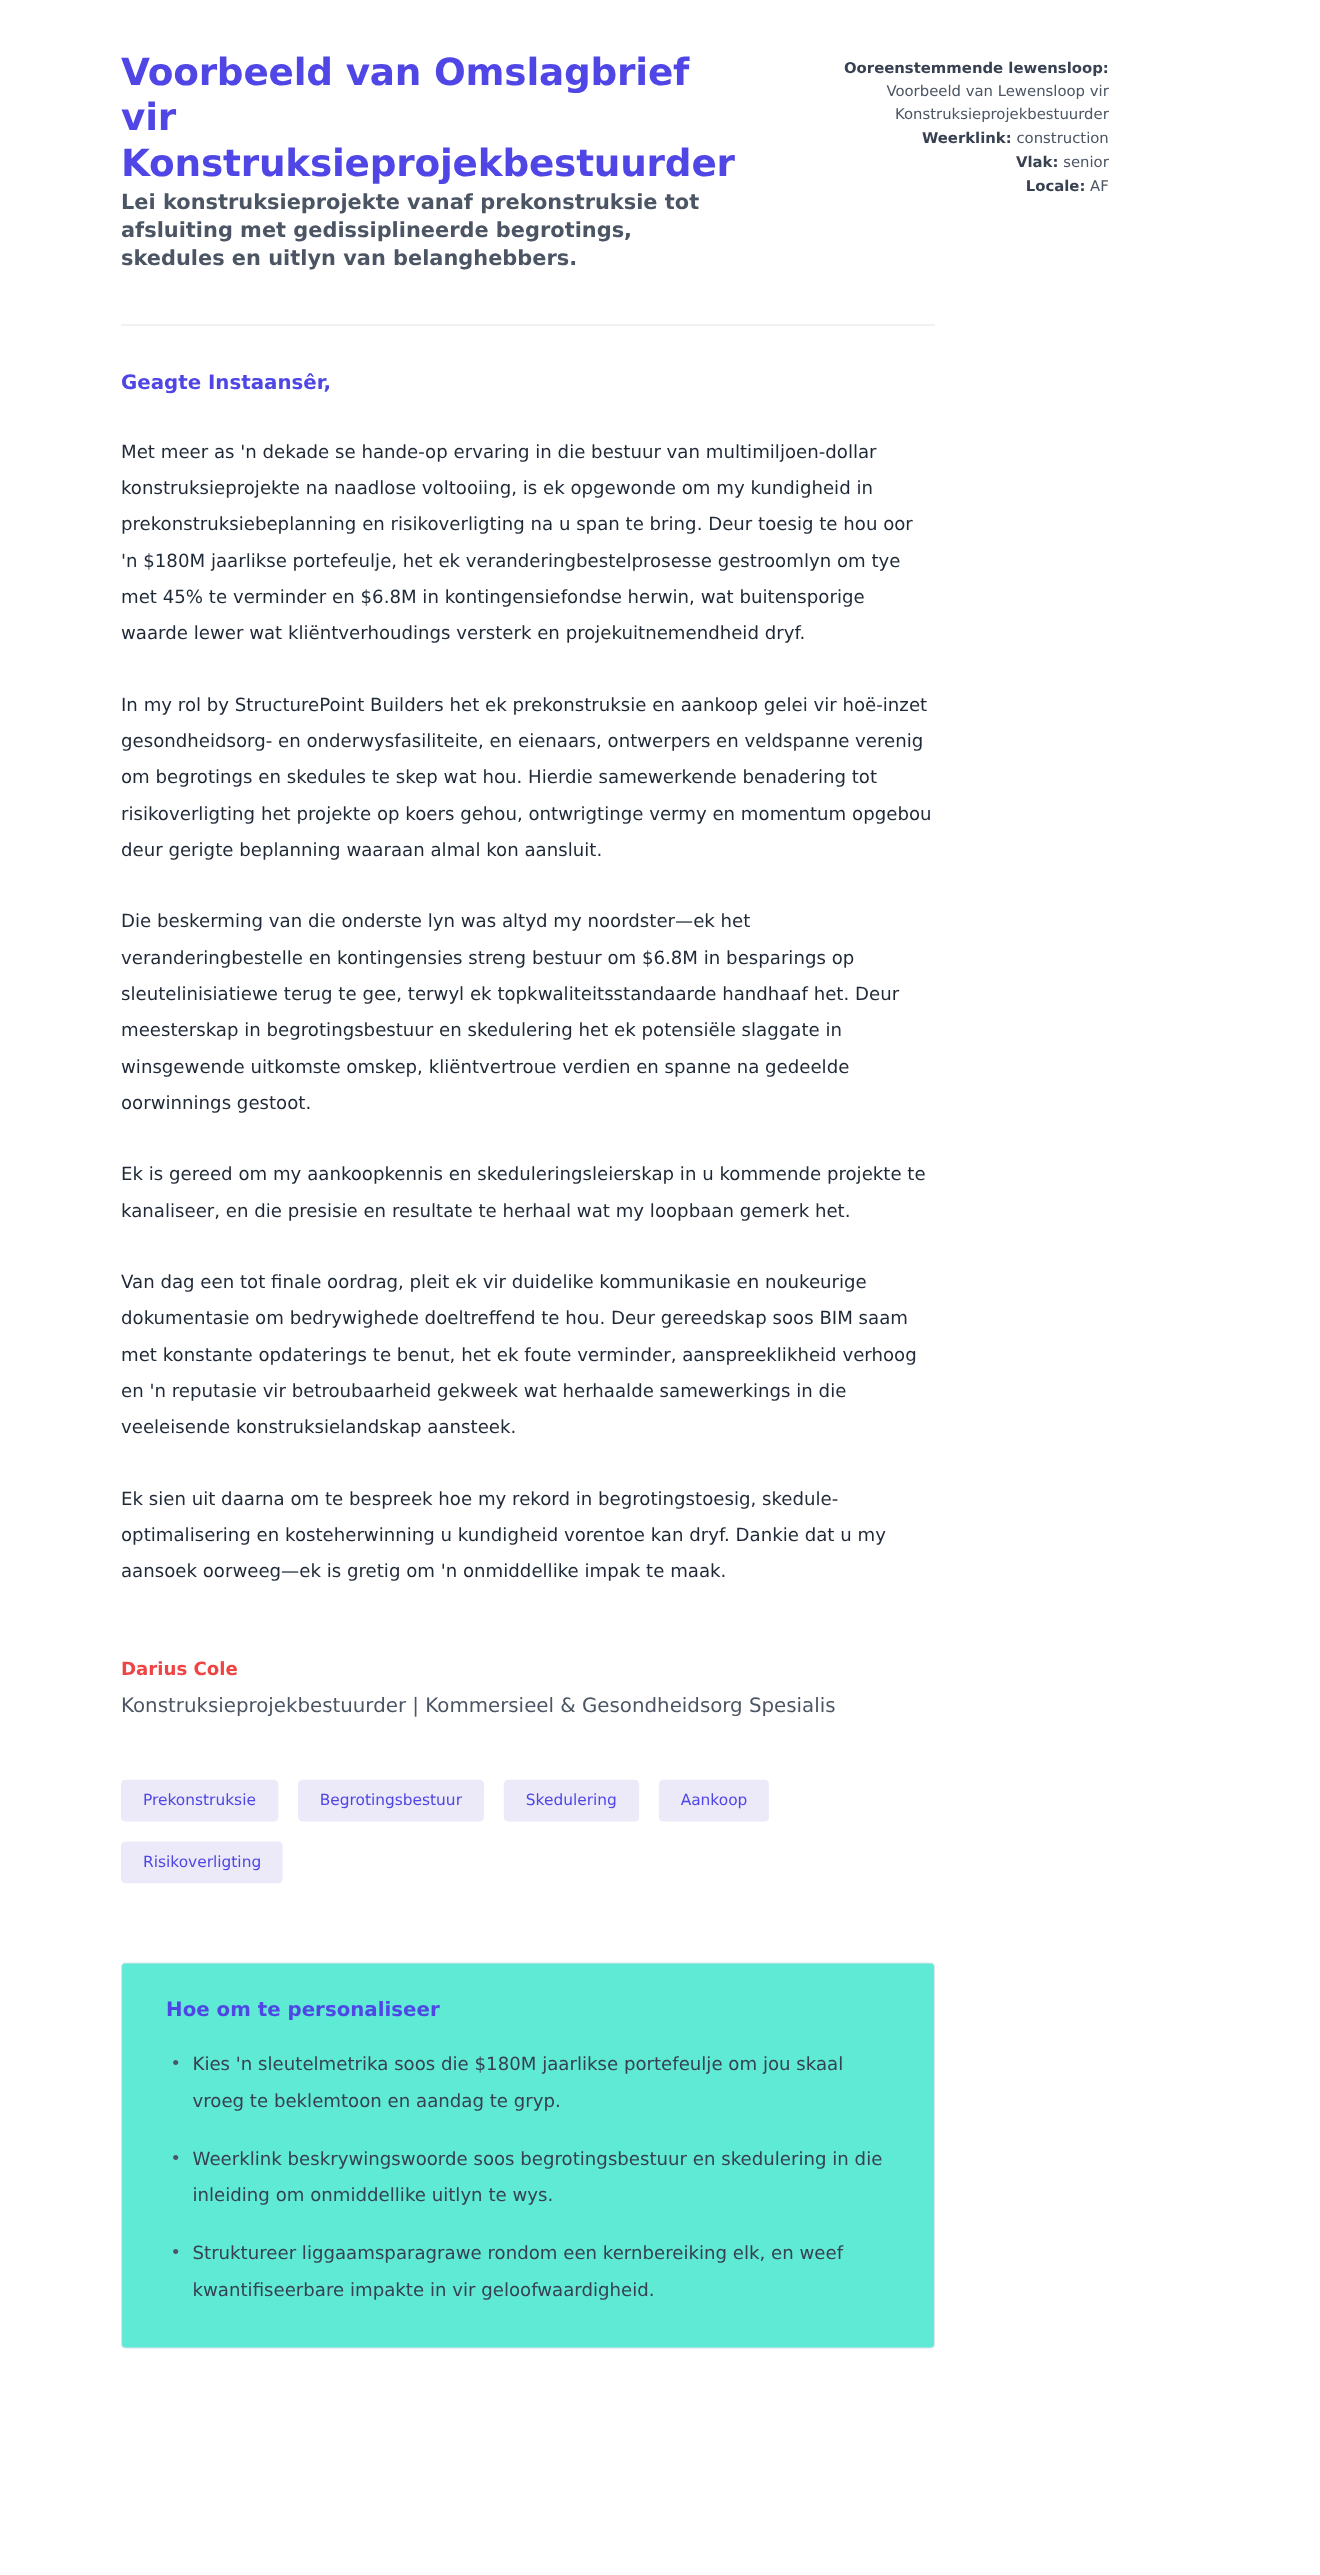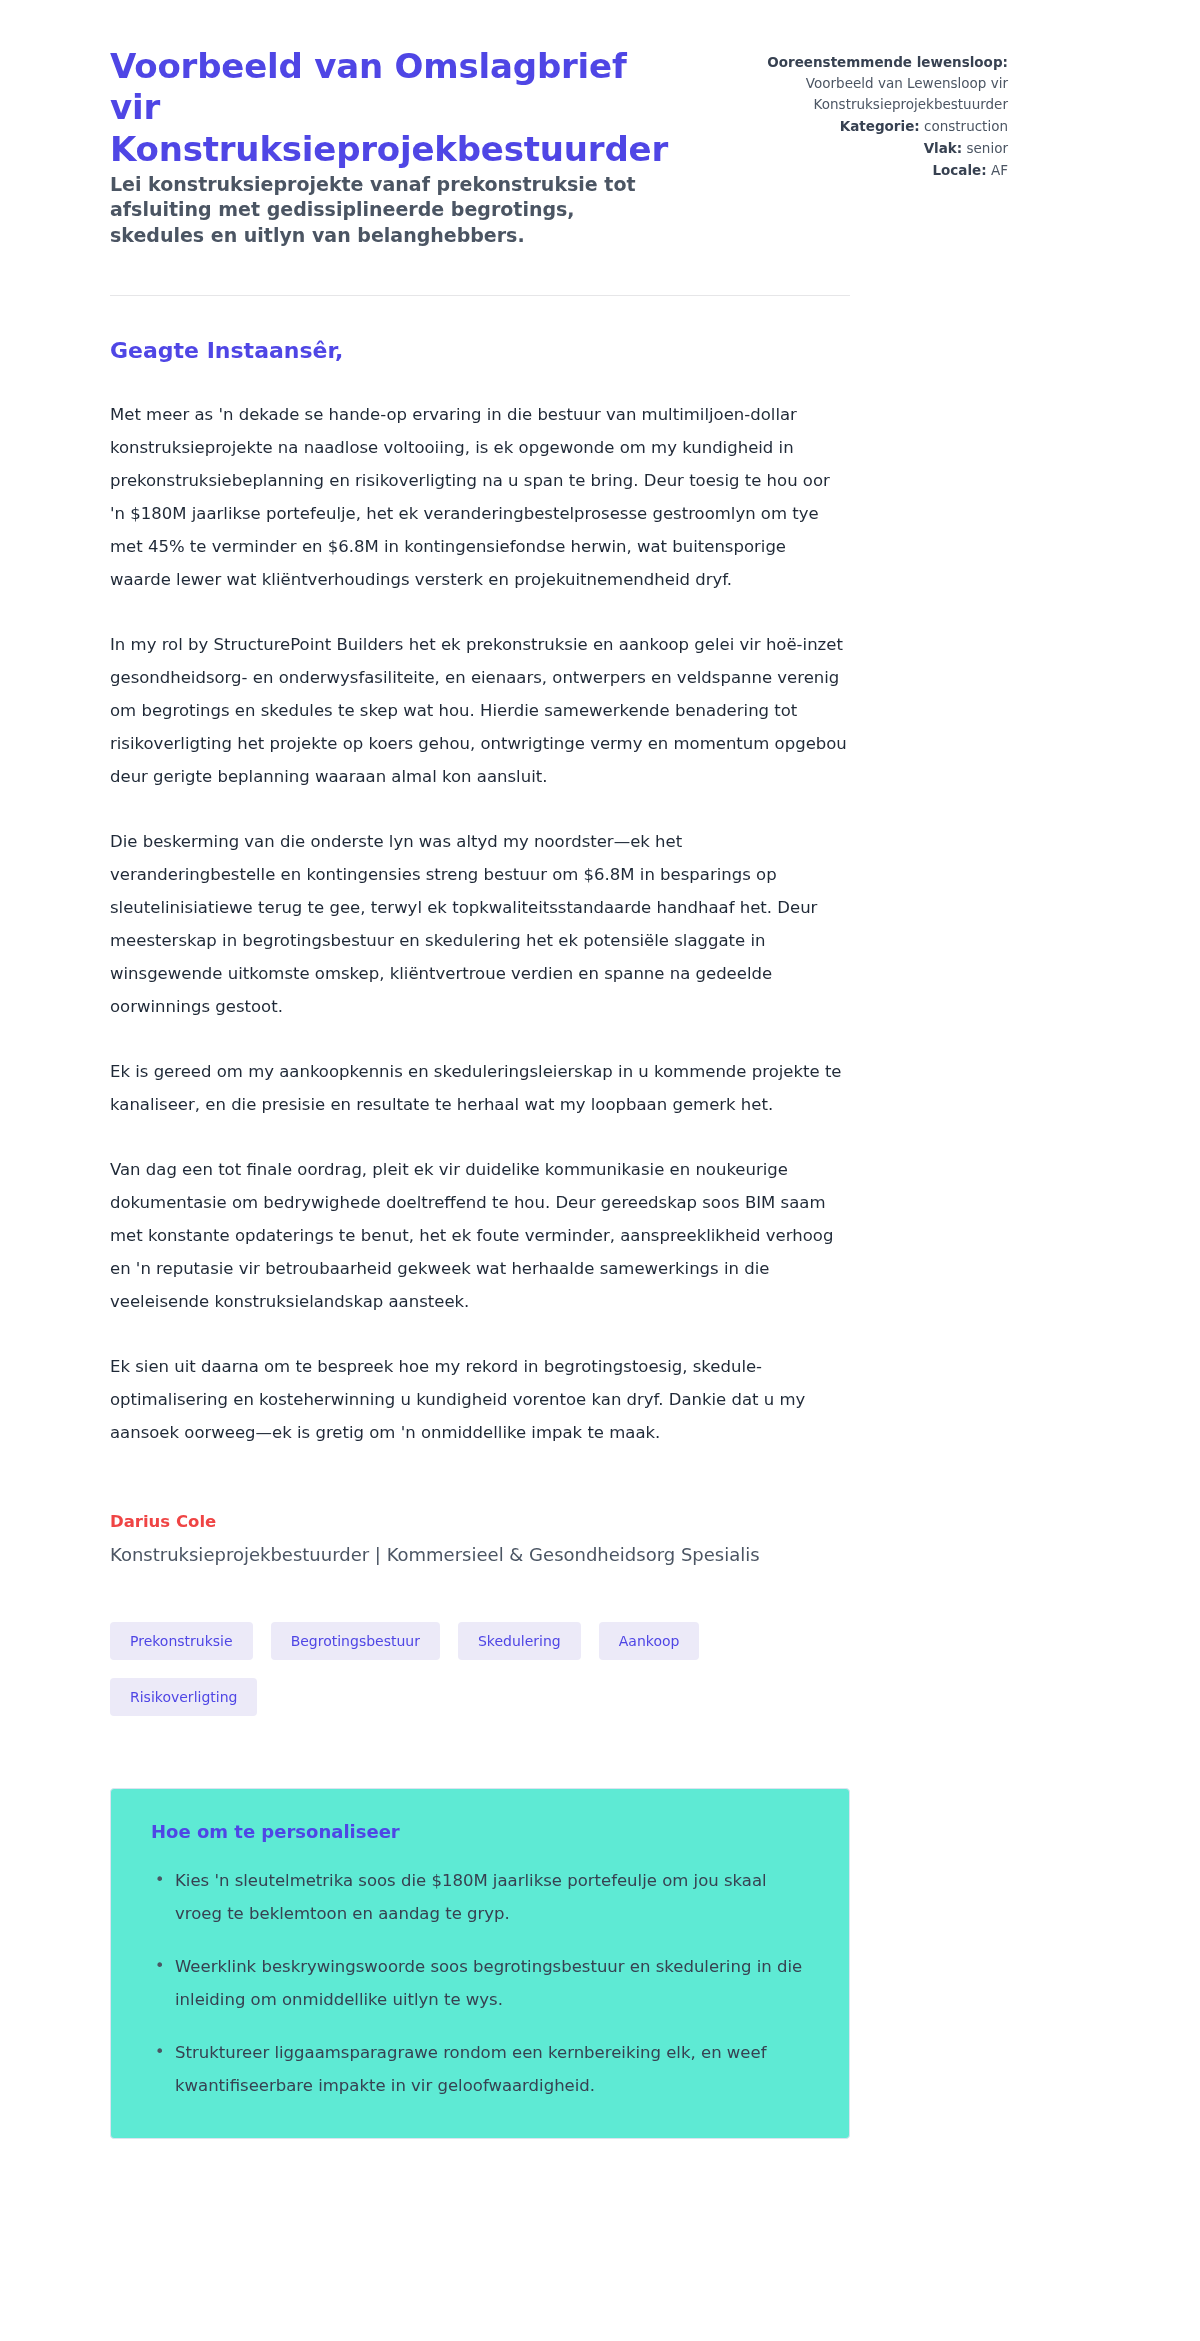--- a/index.html
+++ b/index.html
@@ -66,21 +66,21 @@
 
   .rule {
     border: 0;
     border-top: 1px solid #e6e6e8;
     margin: 47px 0 0 0;
   }
 
   
   .letter { padding-top: 42px; }
   .salutation {
-    font-size: 22px;
+    font-size: 18px;
     font-weight: 700;
     color: #4f46e5;
     margin: 0 0 35px 0;
   }
   .body-par {
     font-size: 16.5px;
     line-height: 2.0;
     color: #1f2937;
     margin: 0 0 32px 0;
     max-width: 985px;
@@ -163,21 +163,21 @@
       <h1 class="doc-title">Voorbeeld van Omslagbrief vir Konstruksieprojekbestuurder</h1>
       <p class="doc-subtitle">Lei konstruksieprojekte vanaf prekonstruksie tot afsluiting met gedissiplineerde begrotings, skedules en uitlyn van belanghebbers.</p>
     </div>
 
     <div class="header-meta">
       <div class="meta-row">
         <span class="meta-label">Ooreenstemmende lewensloop:</span>
         <span class="meta-value">Voorbeeld van Lewensloop vir Konstruksieprojekbestuurder</span>
       </div>
       <div class="meta-row">
-        <span class="meta-label">Kategorie:</span>
+        <span class="meta-label">Weerklink:</span>
         <span class="meta-value">construction</span>
       </div>
       <div class="meta-row">
         <span class="meta-label">Vlak:</span>
         <span class="meta-value">senior</span>
       </div>
       <div class="meta-row">
         <span class="meta-label">Locale:</span>
         <span class="meta-value">AF</span>
       </div>

